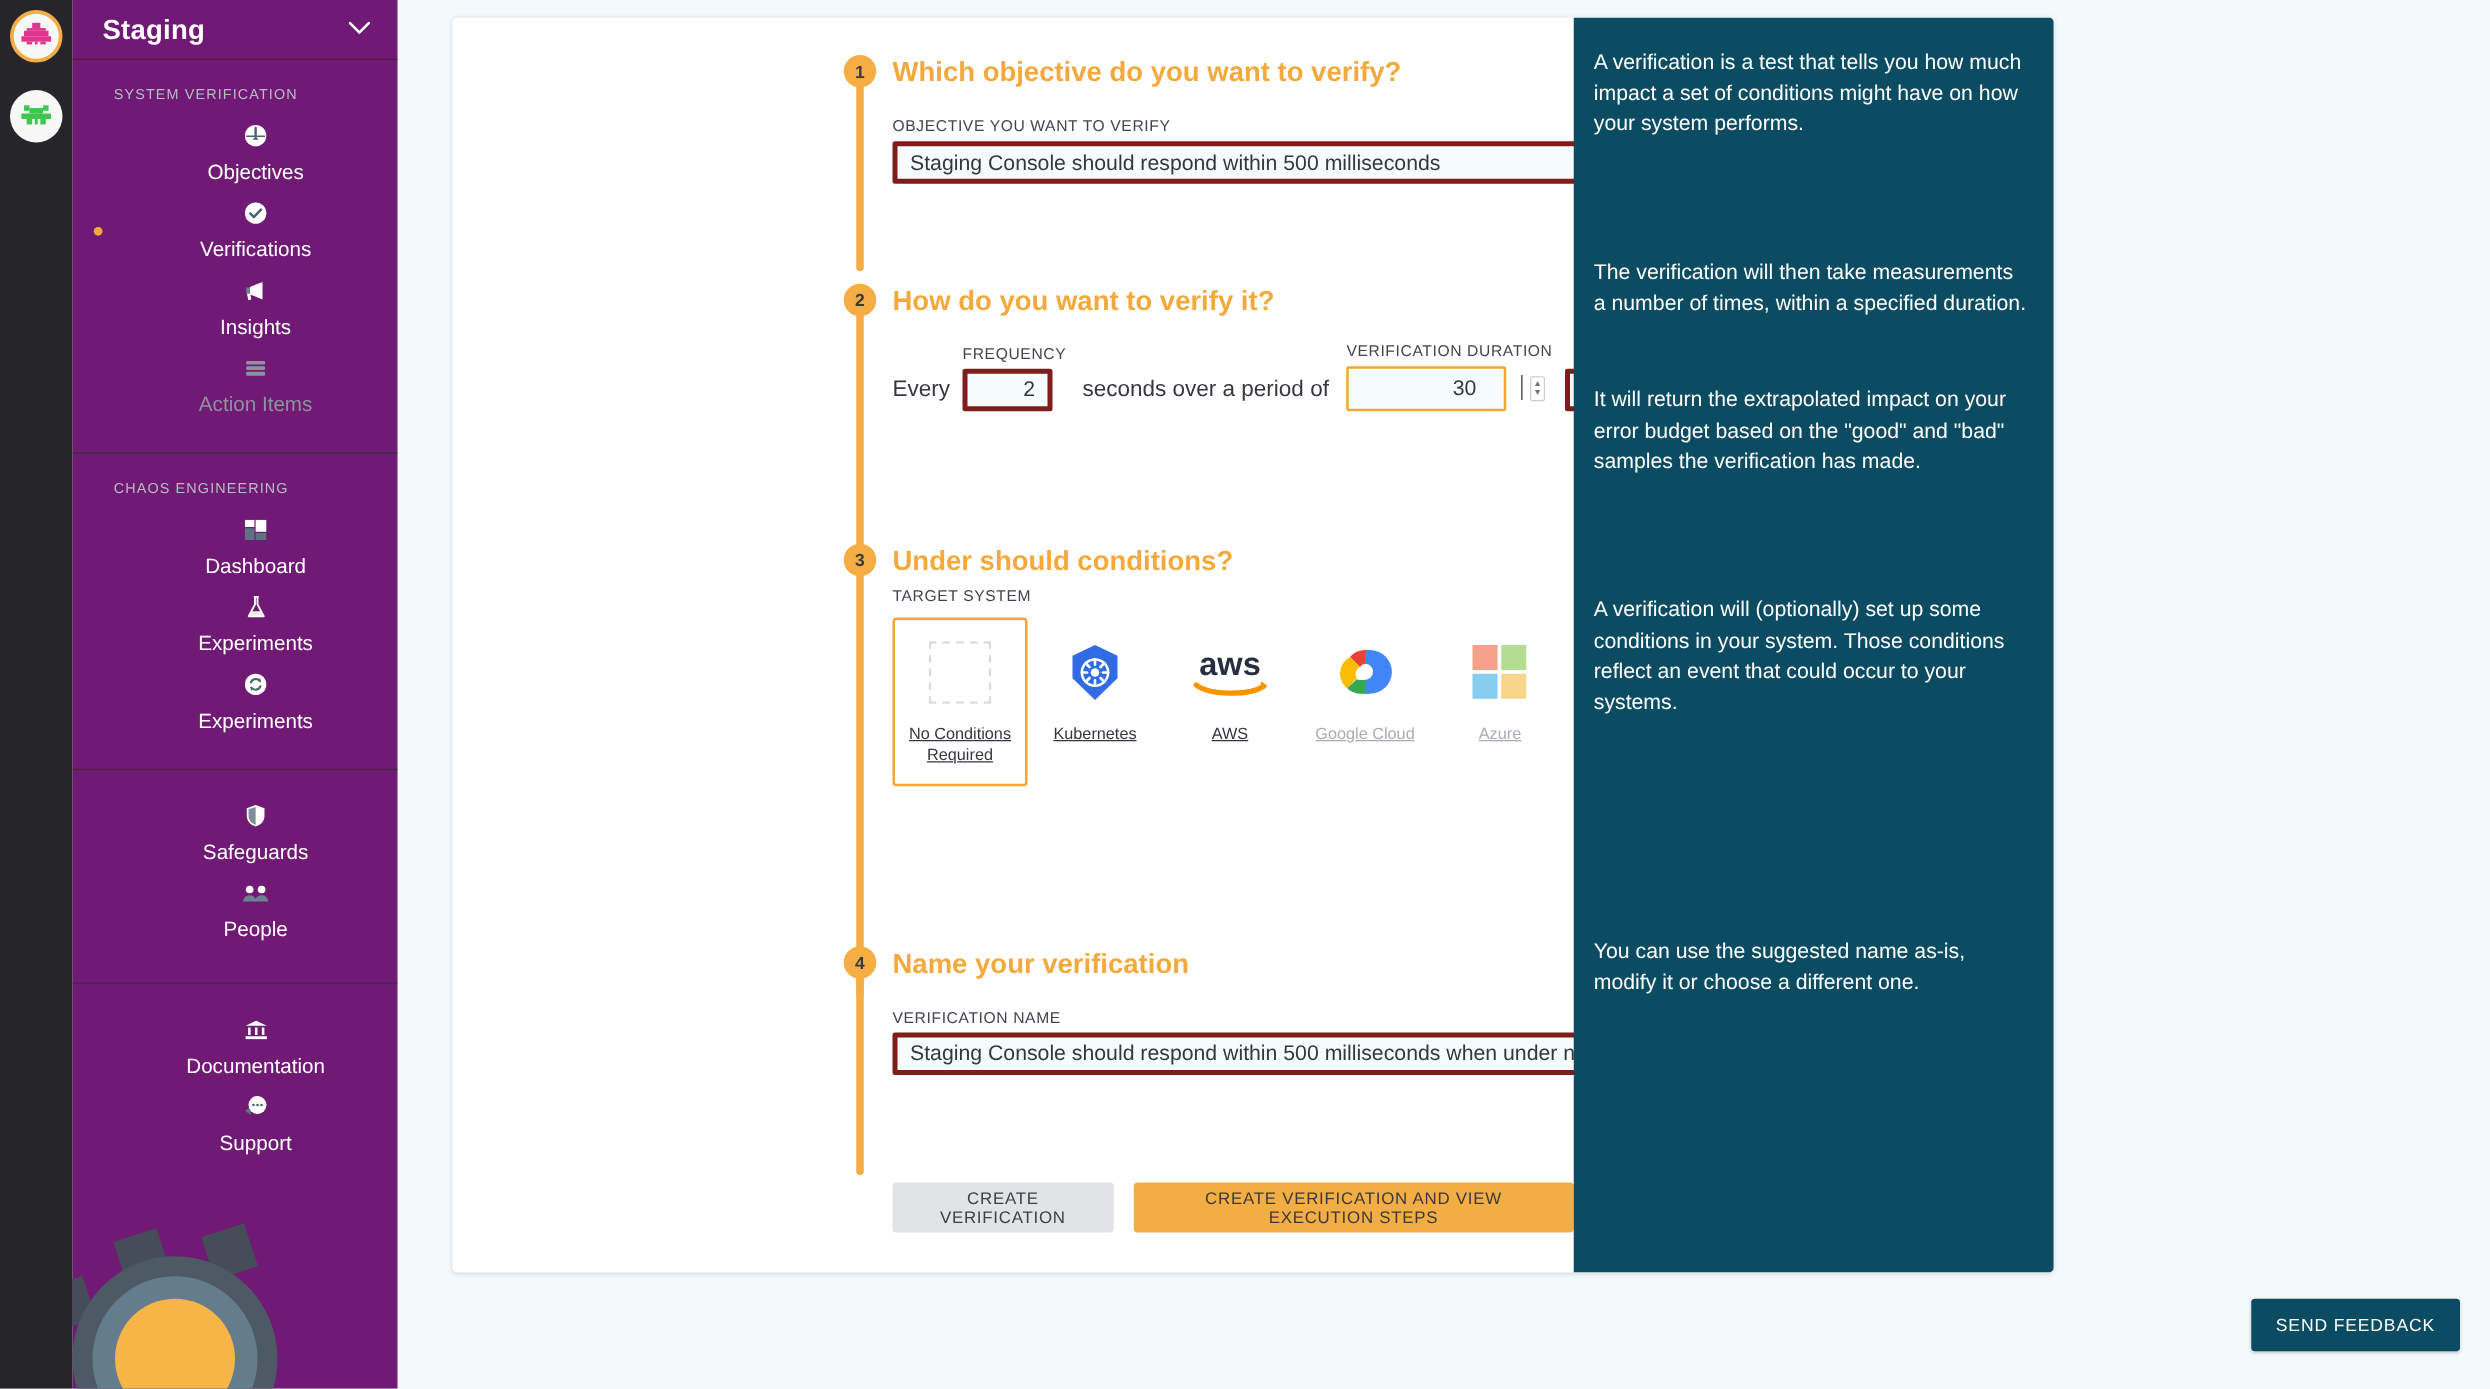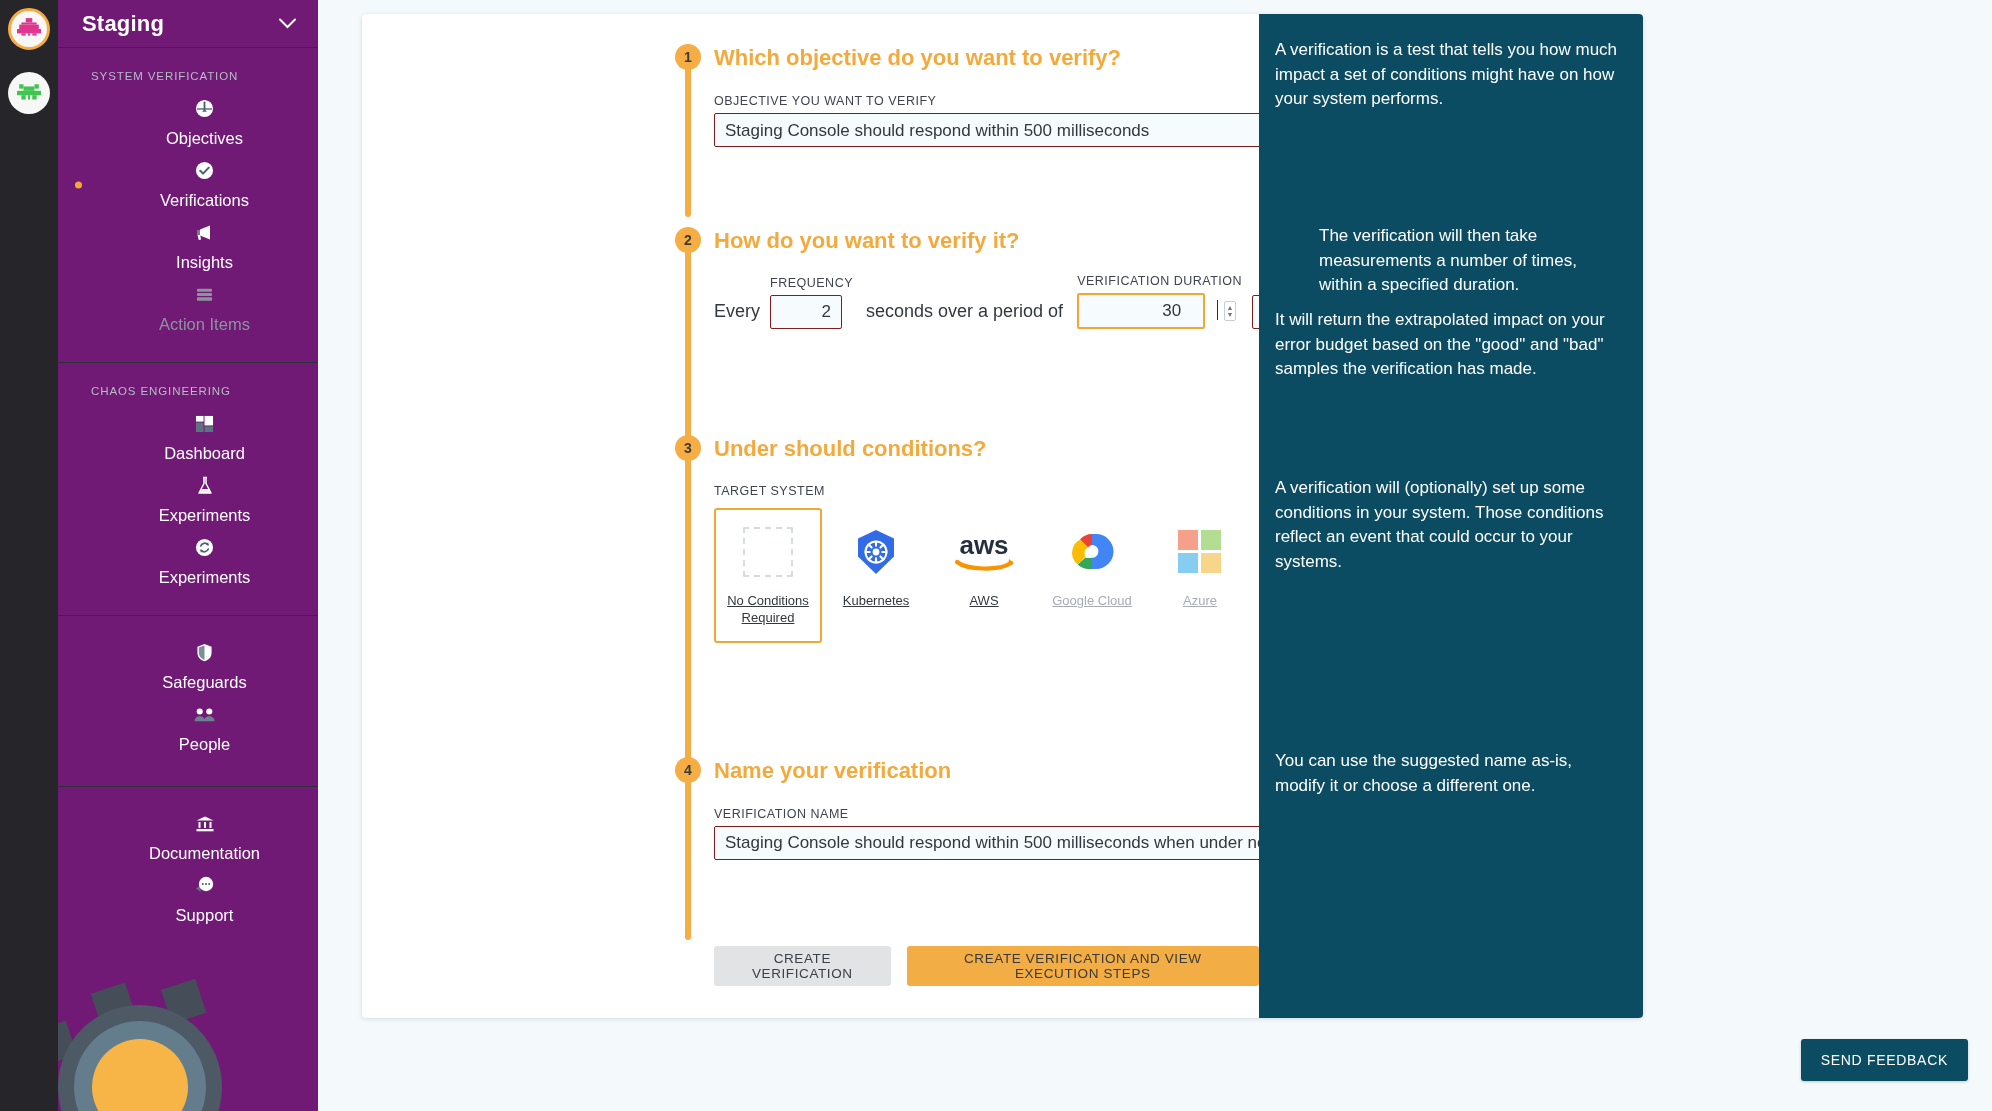--- a/index.html
+++ b/index.html
@@ -101,21 +101,21 @@
   }
   .step-title {
     color: #f4a93c; font-size: 22px; font-weight: bold;
     margin-left: 39px; line-height: 26px; padding-top: 1px;
   }
   .fld-label {
     color: #3f4450; font-size: 12.5px; letter-spacing: .5px;
     text-transform: uppercase; margin-bottom: 5px;
   }
   .input {
-    background: #f6fbfe; border: 1px solid #7f1d1d; border-radius: 2px;
+    background: #f6fbfe; border: 4px solid #7f1d1d; border-radius: 2px;
     font-family: "Liberation Sans", sans-serif;
     font-size: 17px; color: #33383f; height: 34px;
     padding: 0 10px; outline: none; width: 100%;
   }
   select.input { -webkit-appearance: none; appearance: none; cursor: pointer; }
   .select-wrap { position: relative; }
   .select-wrap .chev {
     position: absolute; right: 11px; top: 50%; transform: translateY(-50%);
     pointer-events: none; color: #4b5a66;
   }
@@ -441,21 +441,21 @@
           <span class="freq-text" style="padding-left:8px;">.</span>
         </div>
       </div>
     </div>
 
     <div class="step" style="position:absolute; left:313px; top:421px; width:620px;">
       <div class="railline" style="top:13px; height:350px;"></div>
       <div class="bullet">3</div>
       <div class="step-title">Under should conditions?</div>
 
-      <div style="margin-left:39px; margin-top:22px;">
+      <div style="margin-left:39px; margin-top:8px;">
         <div class="fld-label">TARGET SYSTEM</div>
 
         <div class="targets" style="margin-top:10px;">
 
           <div class="tcard selected">
             <span class="glyph">
                 <span class="dash-box"></span>
               </span>
             <span class="tlabel">No Conditions Required</span>
           </div>
@@ -526,21 +526,21 @@
 
     <div class="btn-row" style="position:absolute; left:352px; top:932px;">
       <button class="btn btn-secondary">CREATE VERIFICATION</button>
       <button class="btn btn-primary">CREATE VERIFICATION AND VIEW EXECUTION STEPS</button>
     </div>
 
   </div>
 
   <div class="help-panel">
     <p class="help-p" style="top:24px;">A verification is a test that tells you how much impact a set of conditions might have on how your system performs.</p>
-    <p class="help-p" style="top:210px;margin-left:44px;">The verification will then take measurements a number of times, within a specified duration.</p>
+    <p class="help-p" style="top:192px;">The verification will then take measurements a number of times, within a specified duration.</p>
     <p class="help-p" style="top:294px;">It will return the extrapolated impact on your error budget based on the "good" and "bad" samples the verification has made.</p>
     <p class="help-p" style="top:434px;margin-top:28px;">A verification will (optionally) set up some conditions in your system. Those conditions reflect an event that could occur to your systems.</p>
     <p class="help-p" style="top:735px;">You can use the suggested name as-is, modify it or choose a different one.</p>
   </div>
 
 </div>
 
 <button class="feedback">SEND FEEDBACK</button>
 
 </body></html>

